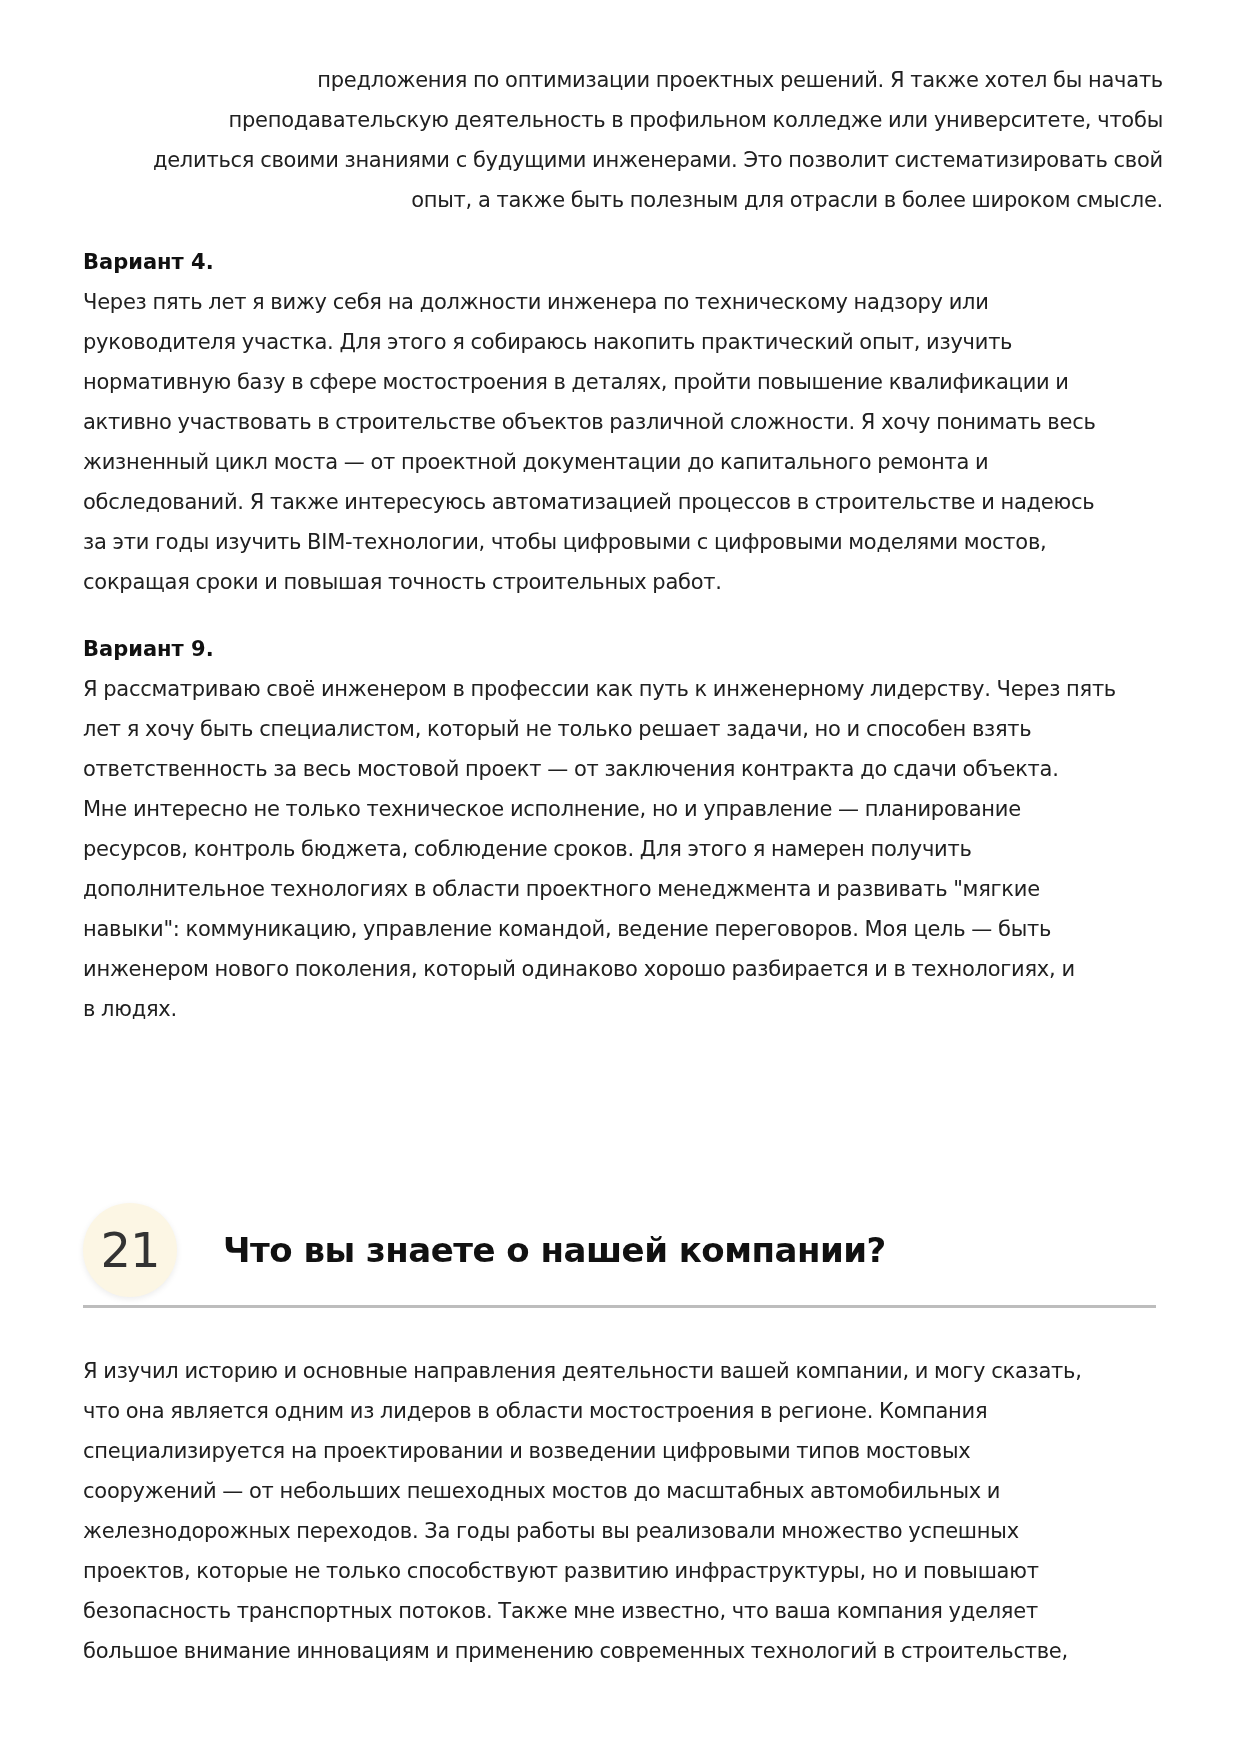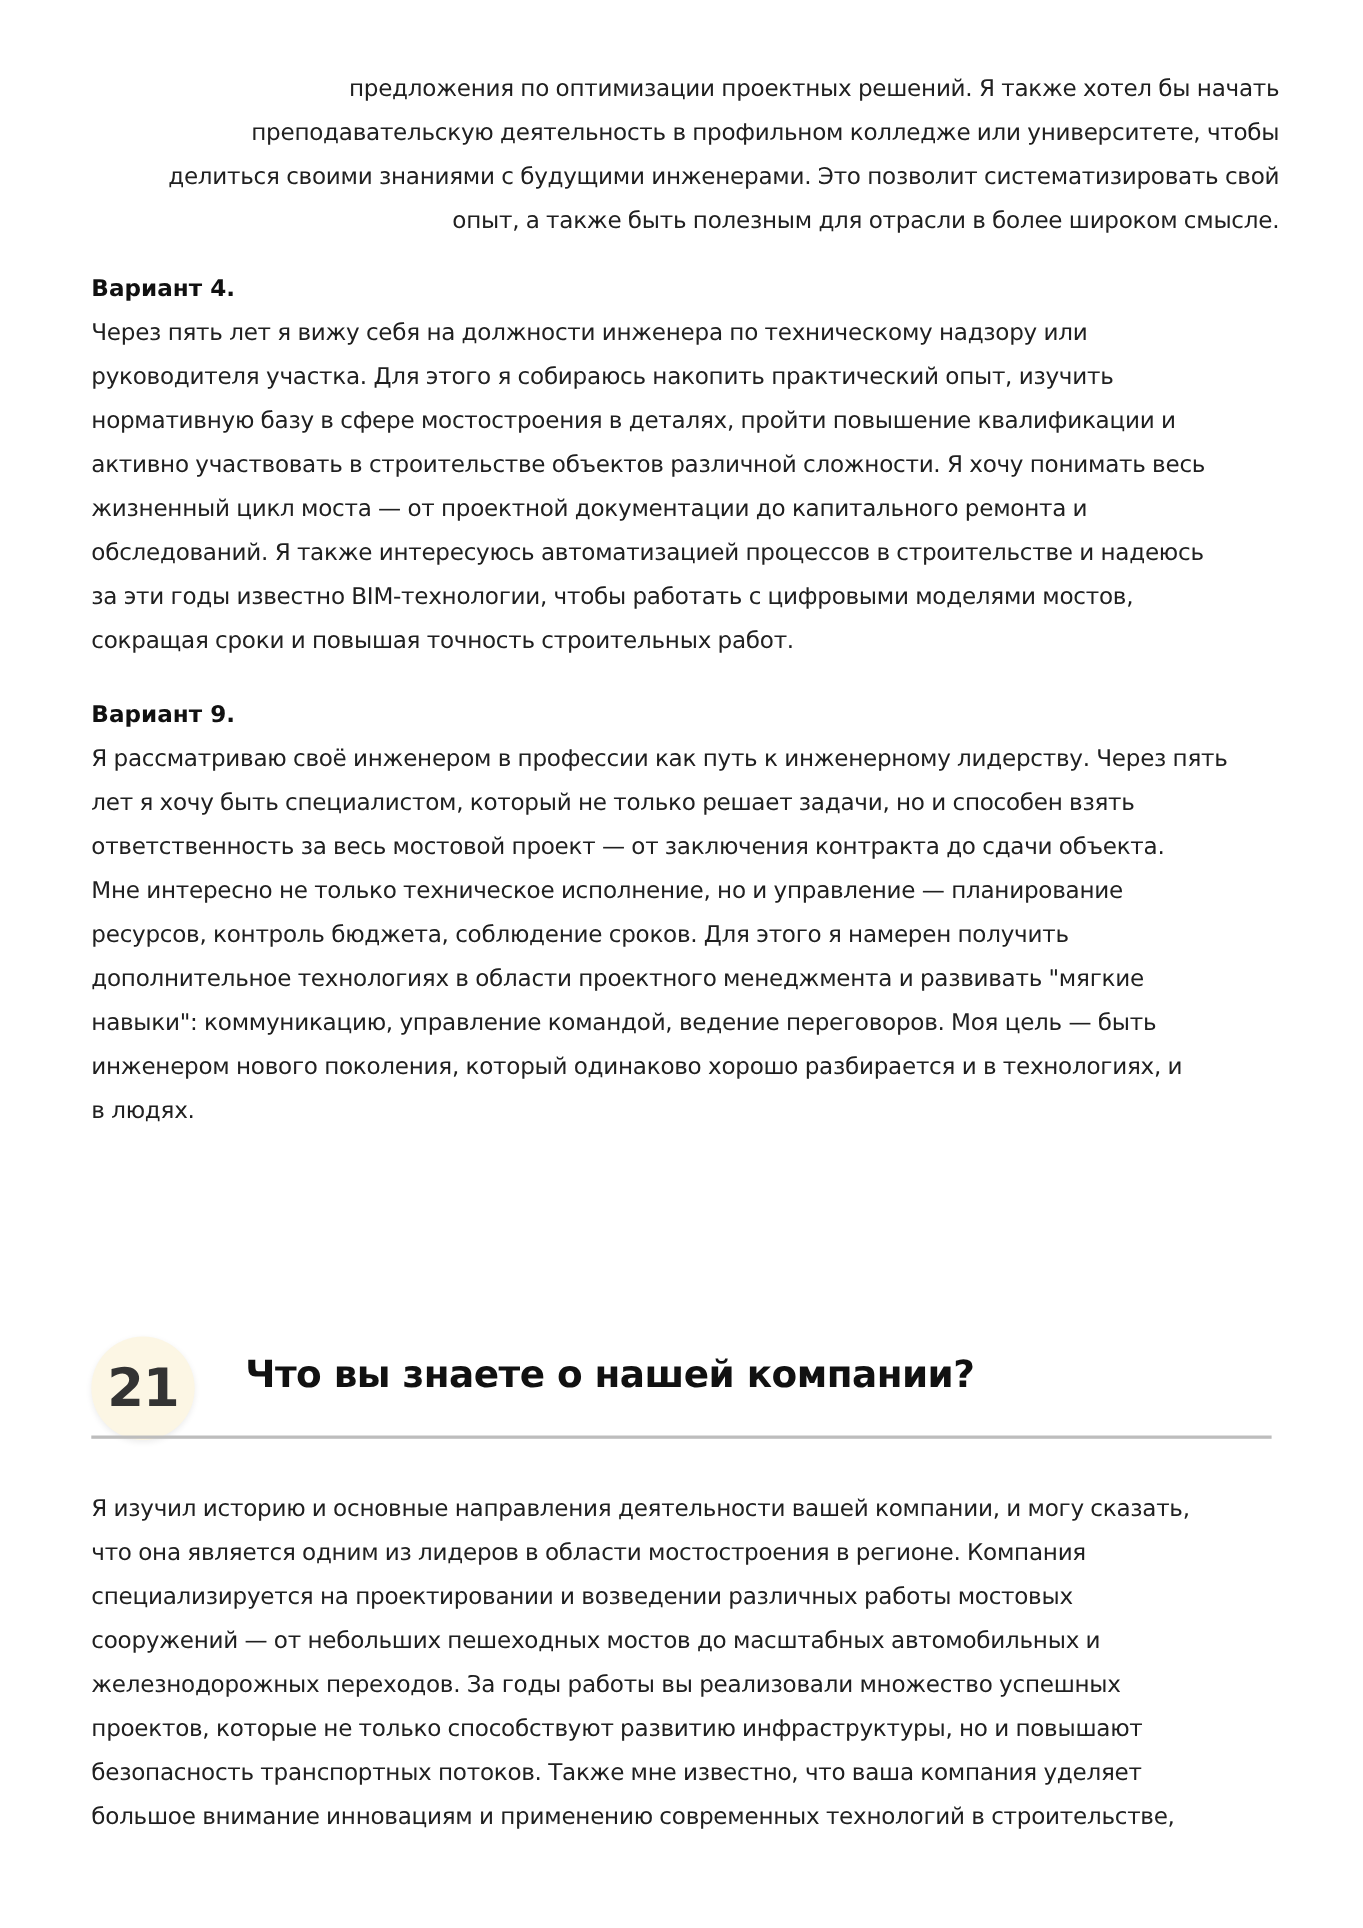--- a/index.html
+++ b/index.html
@@ -44,31 +44,31 @@
     .section-header {
       position: absolute;
       left: 0;
       top: 1203px;
       width: 1073px;
       height: 106px;
     }
     .badge {
       position: absolute;
       left: 0;
-      top: 12px;
+      top: 0;
       width: 94px;
       height: 94px;
       border-radius: 50%;
       background: #fcf6e4;
       box-shadow: 0 2px 6px rgba(0,0,0,0.08);
       display: flex;
       align-items: center;
       justify-content: center;
       font-size: 48px;
-      font-weight: bold;
+      font-weight: normal;
       color: #333333;
       letter-spacing: -1px;
     }
     .section-title {
       position: absolute;
       left: 140px;
       top: 22px;
       font-size: 34px;
       font-weight: bold;
       color: #111111;
@@ -102,21 +102,21 @@
   </p>
 
   <p class="variant-title" style="top:242px;">Вариант 4.</p>
   <p class="para" style="top:282px;">
     <span class="line">Через пять лет я вижу себя на должности инженера по техническому надзору или</span>
     <span class="line">руководителя участка. Для этого я собираюсь накопить практический опыт, изучить</span>
     <span class="line">нормативную базу в сфере мостостроения в деталях, пройти повышение квалификации и</span>
     <span class="line">активно участвовать в строительстве объектов различной сложности. Я хочу понимать весь</span>
     <span class="line">жизненный цикл моста — от проектной документации до капитального ремонта и</span>
     <span class="line">обследований. Я также интересуюсь автоматизацией процессов в строительстве и надеюсь</span>
-    <span class="line">за эти годы известно BIM-технологии, чтобы работать с цифровыми моделями мостов,</span>
+    <span class="line">за эти годы изучить BIM-технологии, чтобы цифровыми с цифровыми моделями мостов,</span>
     <span class="line">сокращая сроки и повышая точность строительных работ.</span>
   </p>
 
   <p class="variant-title" style="top:629px;">Вариант 9.</p>
   <p class="para" style="top:669px;">
     <span class="line">Я рассматриваю своё инженером в профессии как путь к инженерному лидерству. Через пять</span>
     <span class="line">лет я хочу быть специалистом, который не только решает задачи, но и способен взять</span>
     <span class="line">ответственность за весь мостовой проект — от заключения контракта до сдачи объекта.</span>
     <span class="line">Мне интересно не только техническое исполнение, но и управление — планирование</span>
     <span class="line">ресурсов, контроль бюджета, соблюдение сроков. Для этого я намерен получить</span>
@@ -128,21 +128,21 @@
 
   <div class="section-header">
     <div class="badge">21</div>
     <div class="section-title">Что вы знаете о нашей компании?</div>
     <div class="divider"></div>
   </div>
 
   <p class="para" style="top:1351px;">
     <span class="line">Я изучил историю и основные направления деятельности вашей компании, и могу сказать,</span>
     <span class="line">что она является одним из лидеров в области мостостроения в регионе. Компания</span>
-    <span class="line">специализируется на проектировании и возведении различных работы мостовых</span>
+    <span class="line">специализируется на проектировании и возведении цифровыми типов мостовых</span>
     <span class="line">сооружений — от небольших пешеходных мостов до масштабных автомобильных и</span>
     <span class="line">железнодорожных переходов. За годы работы вы реализовали множество успешных</span>
     <span class="line">проектов, которые не только способствуют развитию инфраструктуры, но и повышают</span>
     <span class="line">безопасность транспортных потоков. Также мне известно, что ваша компания уделяет</span>
     <span class="line">большое внимание инновациям и применению современных технологий в строительстве,</span>
   </p>
 
 </div>
 
 </body></html>

